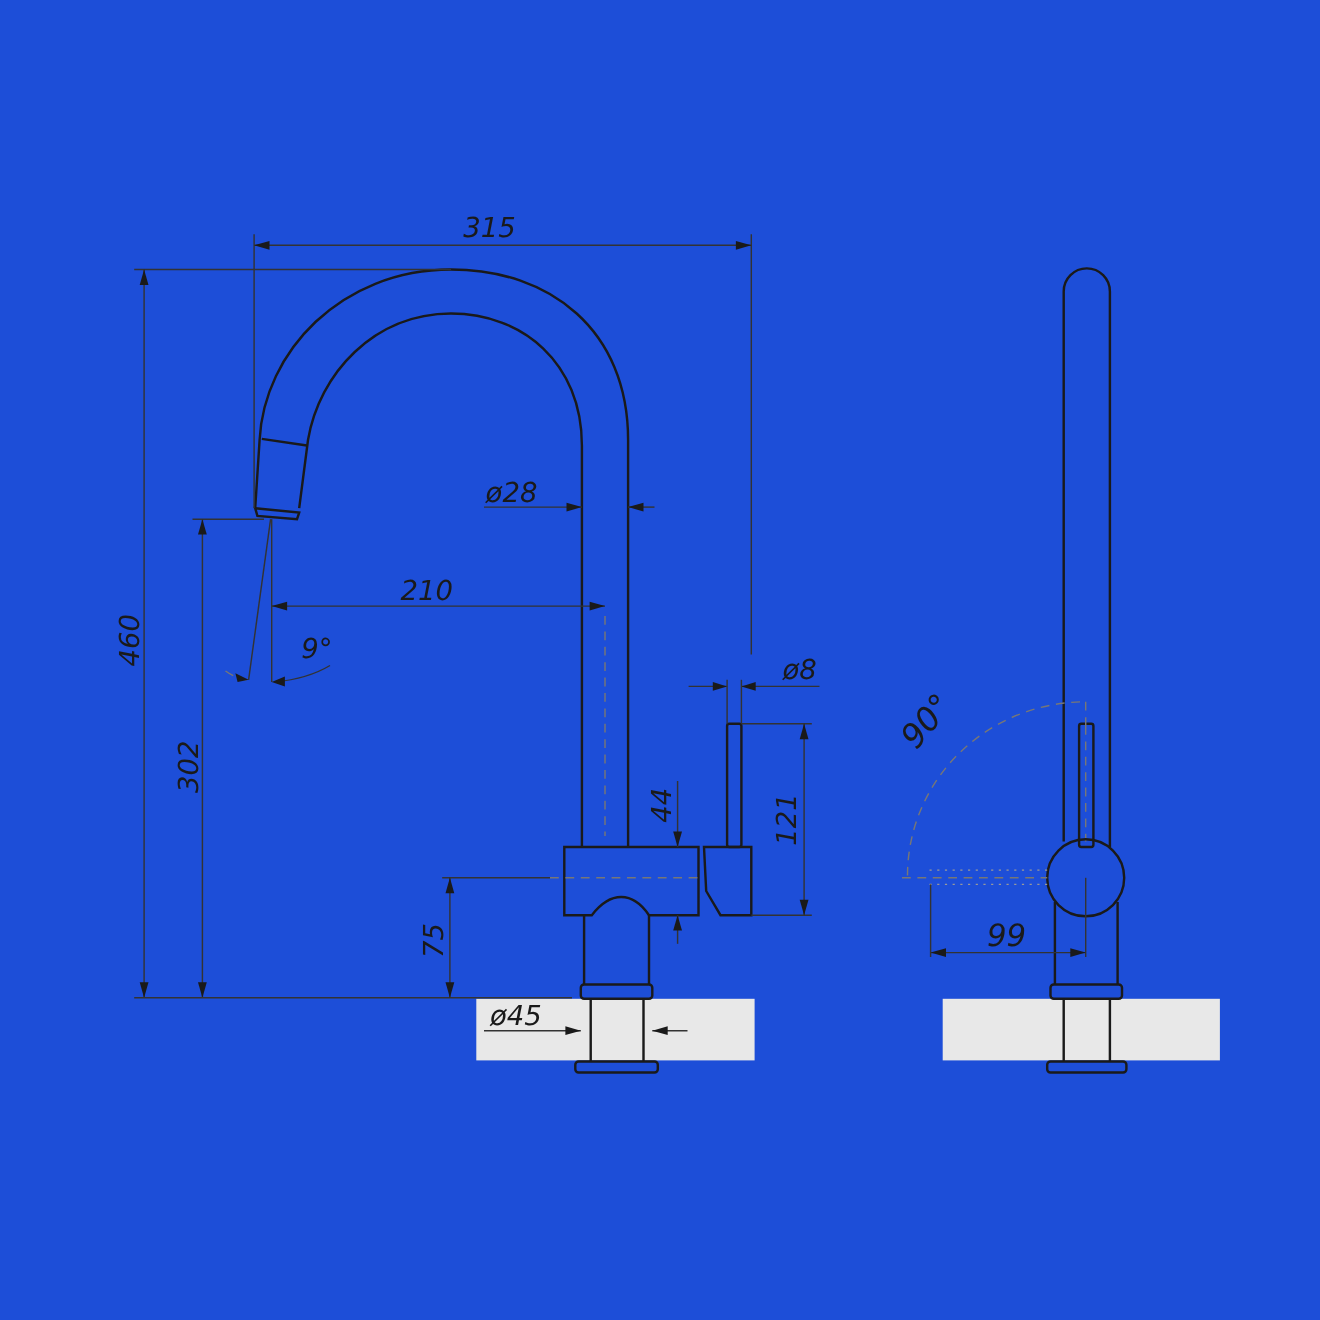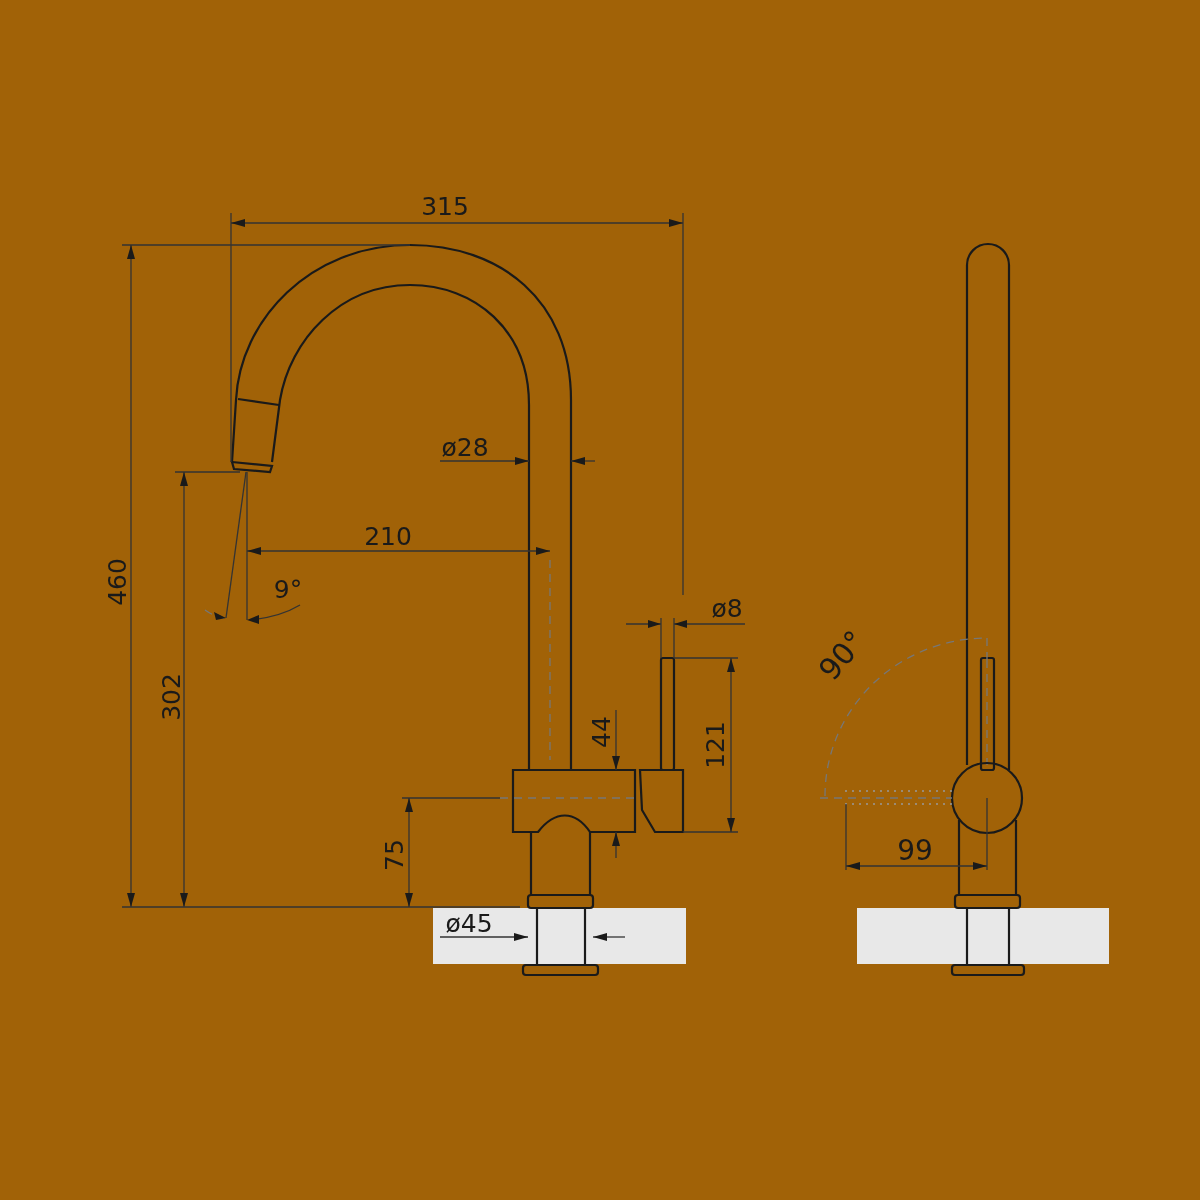--- a/index.html
+++ b/index.html
@@ -1,16 +1,16 @@
 <!DOCTYPE html>
 <html><head>
 <meta charset="utf-8">
 <style>
   html, body { margin: 0; padding: 0; background: #ffffff; }
-  #canvas { position: relative; width: 1200px; height: 1200px; overflow: hidden; background: #a16207; }
+  #canvas { position: relative; width: 1200px; height: 1200px; overflow: hidden; background: #1d4ed8; font-style: italic; }
   svg { position: absolute; left: 0; top: 0; }
   .dimtxt { font-family: "DejaVu Sans", sans-serif; font-size: 25px; fill: #1a1a1a; }
   .body { fill: none; stroke: #1a1a1a; stroke-width: 2.2; }
   .dim { fill: none; stroke: #333333; stroke-width: 1.3; }
   .dash { fill: none; stroke: #777777; stroke-width: 1.3; stroke-dasharray: 8 6; }
   .dot { fill: none; stroke: #999999; stroke-width: 1.3; stroke-dasharray: 2 5; }
   .arrow { fill: #1a1a1a; }
   .counter { fill: #e8e8e8; }
 </style>
 </head>

